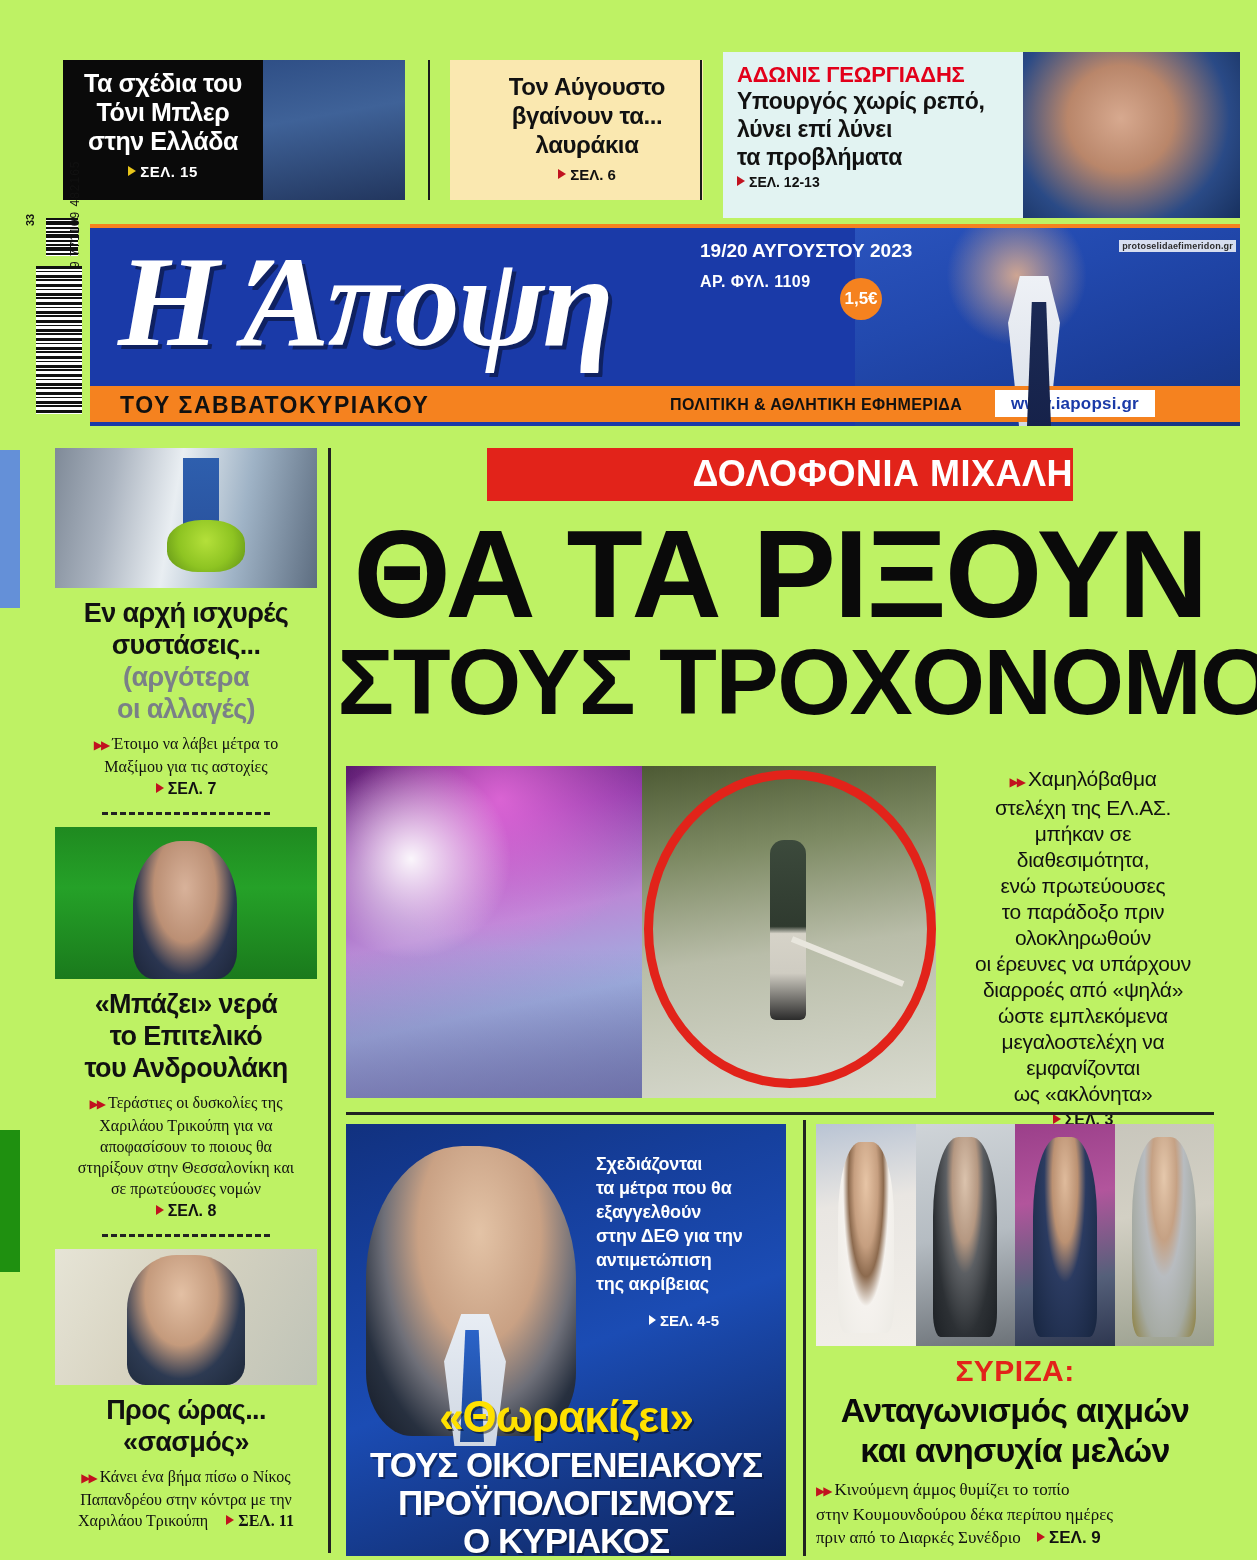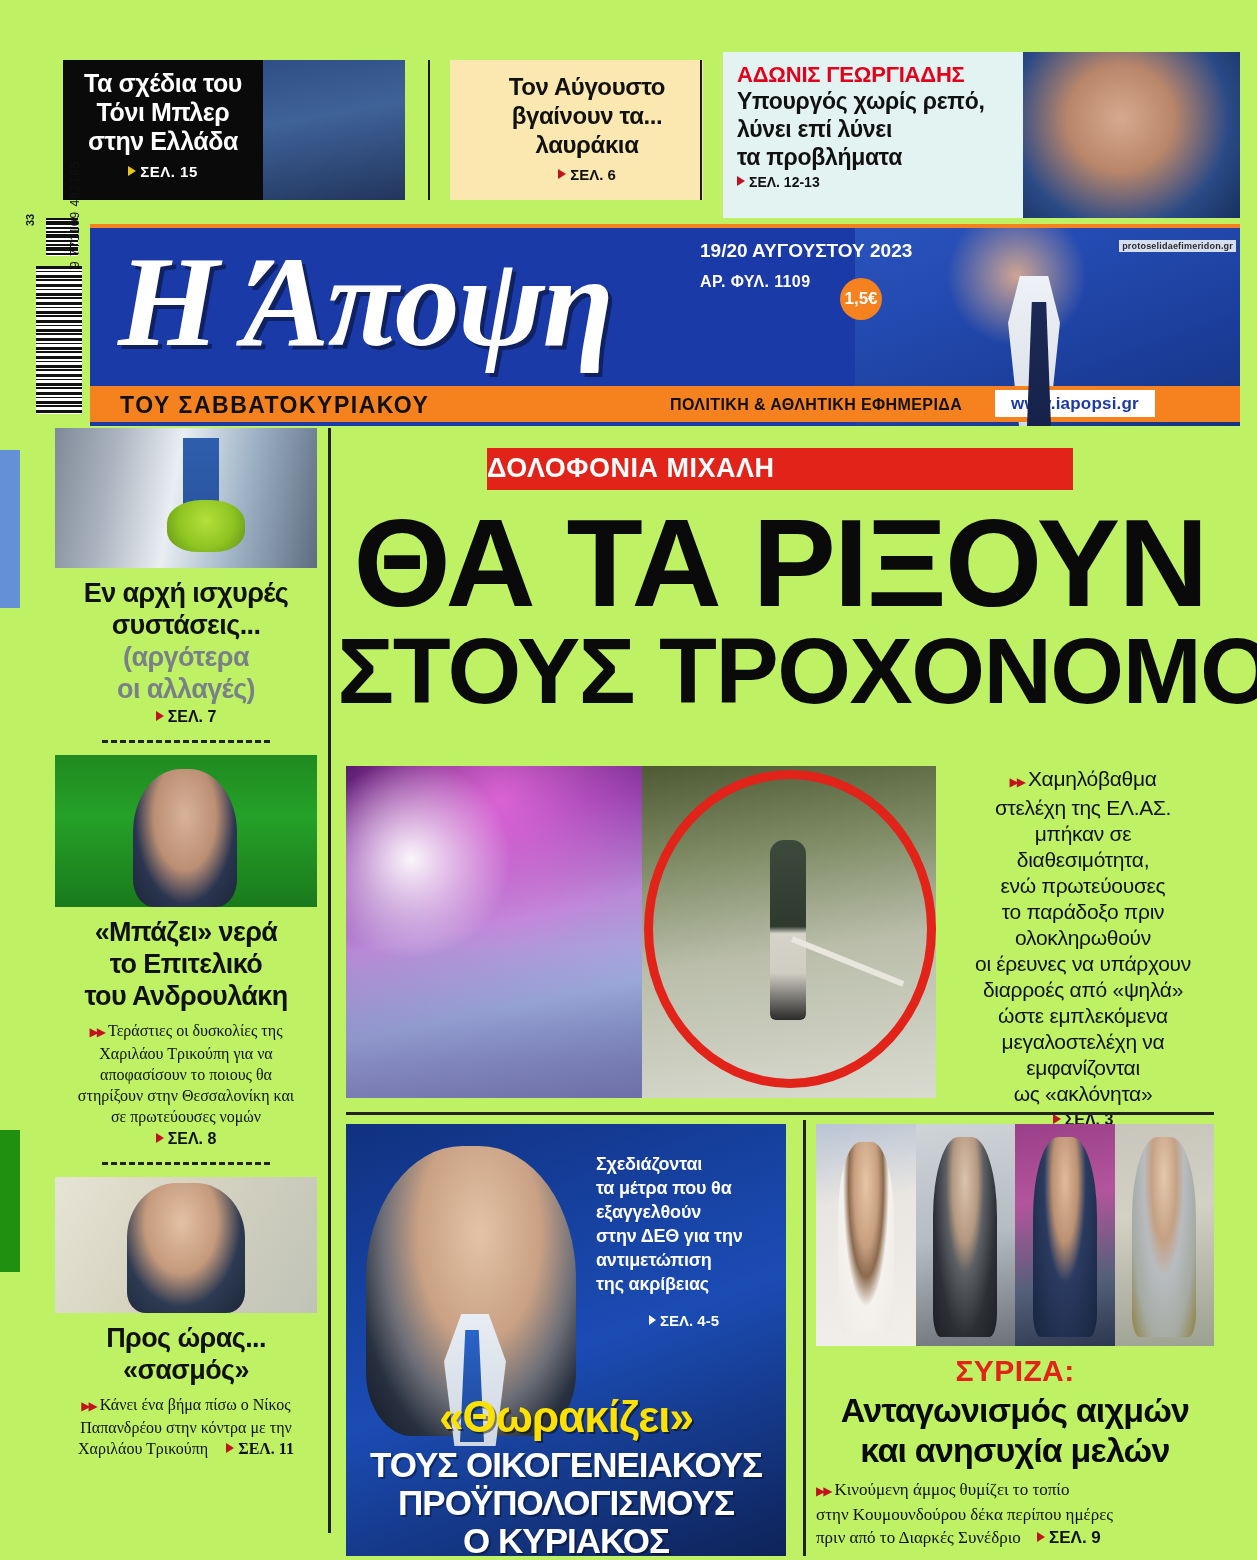--- a/index.html
+++ b/index.html
@@ -332,21 +332,21 @@
     font-size: 17px;
     display: flex;
     align-items: center;
     justify-content: center;
     letter-spacing: 0.2px;
   }
 
   
   .sidebar {
     position: absolute;
-    left: 55px; top: 428px;
+    left: 55px; top: 448px;
     width: 262px; height: 1105px;
   }
   .sb-rule {
     position: absolute;
     right: -14px; top: 0;
     width: 3px; height: 1105px;
     background: #222;
   }
   .sb-item { position: relative; }
   .sb-photo {
@@ -434,23 +434,23 @@
   .main {
     position: absolute;
     left: 346px; top: 448px;
     width: 868px; height: 1108px;
   }
   .kicker-bar {
     width: 586px;
     margin: 0 auto;
     background: #e2231a;
     color: #ffffff;
-    text-align: left;
-    font-weight: bold;
-    font-size: 27px;
+    text-align: right;
+    font-weight: bold;
+    font-size: 36px;
     letter-spacing: 0.5px;
     padding: 5px 0 6px 0;
   }
   .mega1 {
     text-align: center;
     font-weight: bold;
     color: #0a0a0a;
     font-size: 125px;
     line-height: 118px;
     letter-spacing: -2px;
@@ -758,20 +758,24 @@
     <div class="sb-rule"></div>
 
     <div class="sb-item">
       <div class="sb-photo sb-photo-1"></div>
       <div class="sb-head">
         <div>Εν αρχή ισχυρές</div>
         <div>συστάσεις...</div>
         <div class="muted">(αργότερα</div>
         <div class="muted">οι αλλαγές)</div>
       </div>
+      <div class="sb-sub">
+        <span class="tri3">▶▶</span><span>Έτοιμο να λάβει μέτρα το</span><br>
+        <span>Μαξίμου για τις αστοχίες</span>
+      </div>
       <div class="sb-pg"><span class="arrow-r"></span><span>ΣΕΛ. 7</span></div>
     </div>
 
     <div class="sb-dash"></div>
 
     <div class="sb-item">
       <div class="sb-photo sb-photo-2"></div>
       <div class="sb-head">
         <div>«Μπάζει» νερά</div>
         <div>το Επιτελικό</div>

